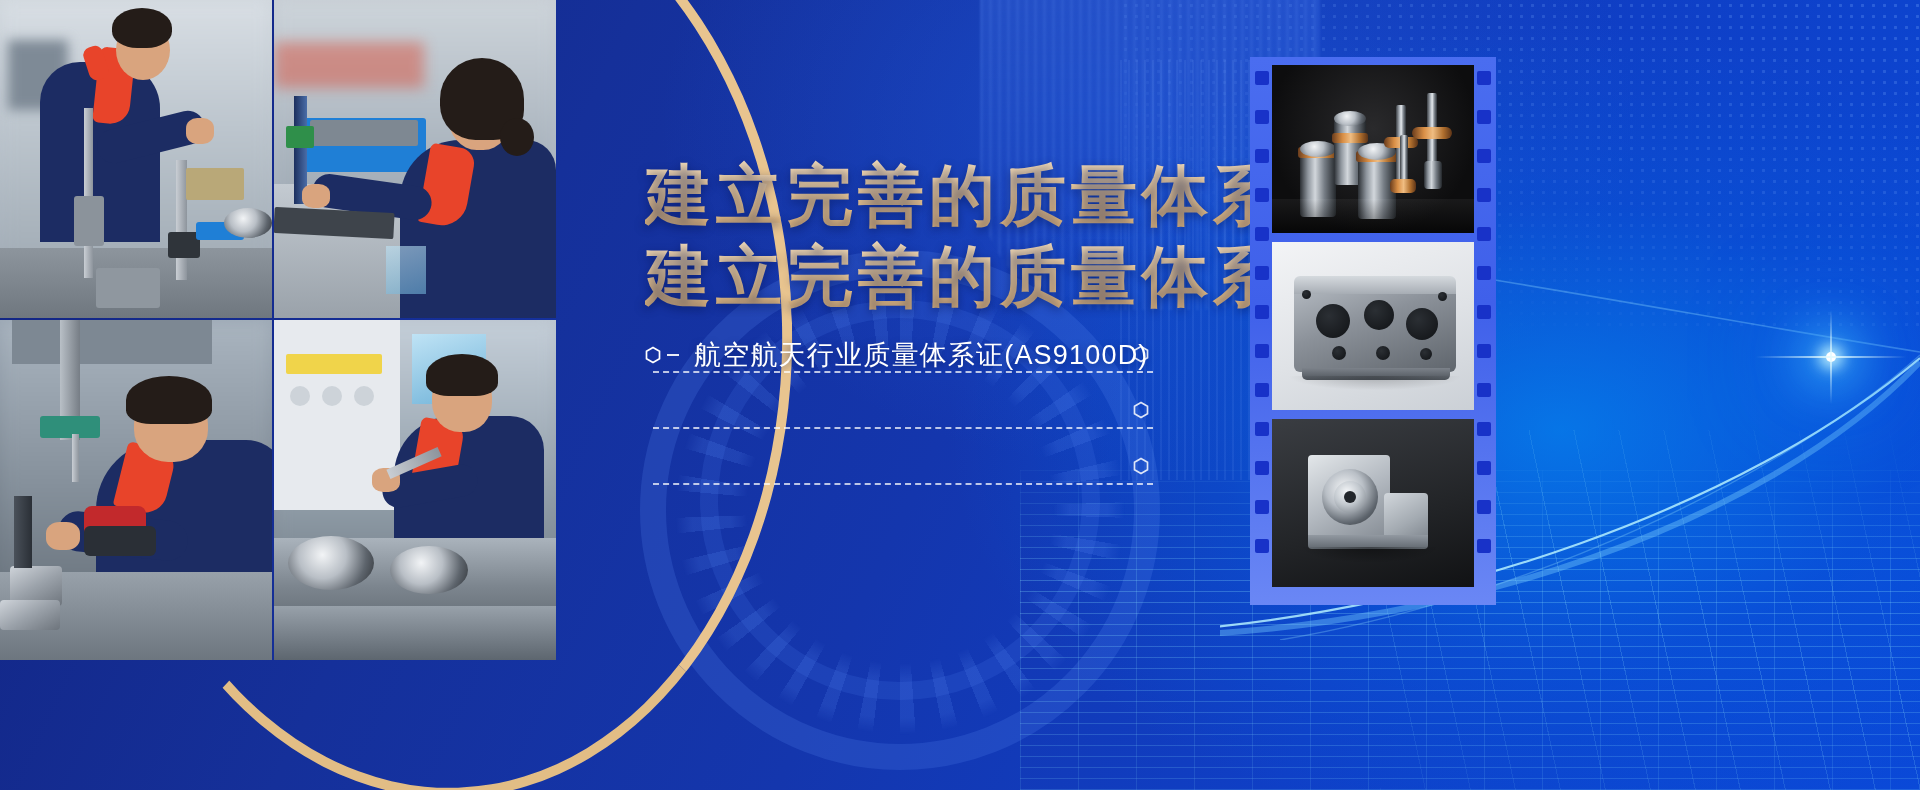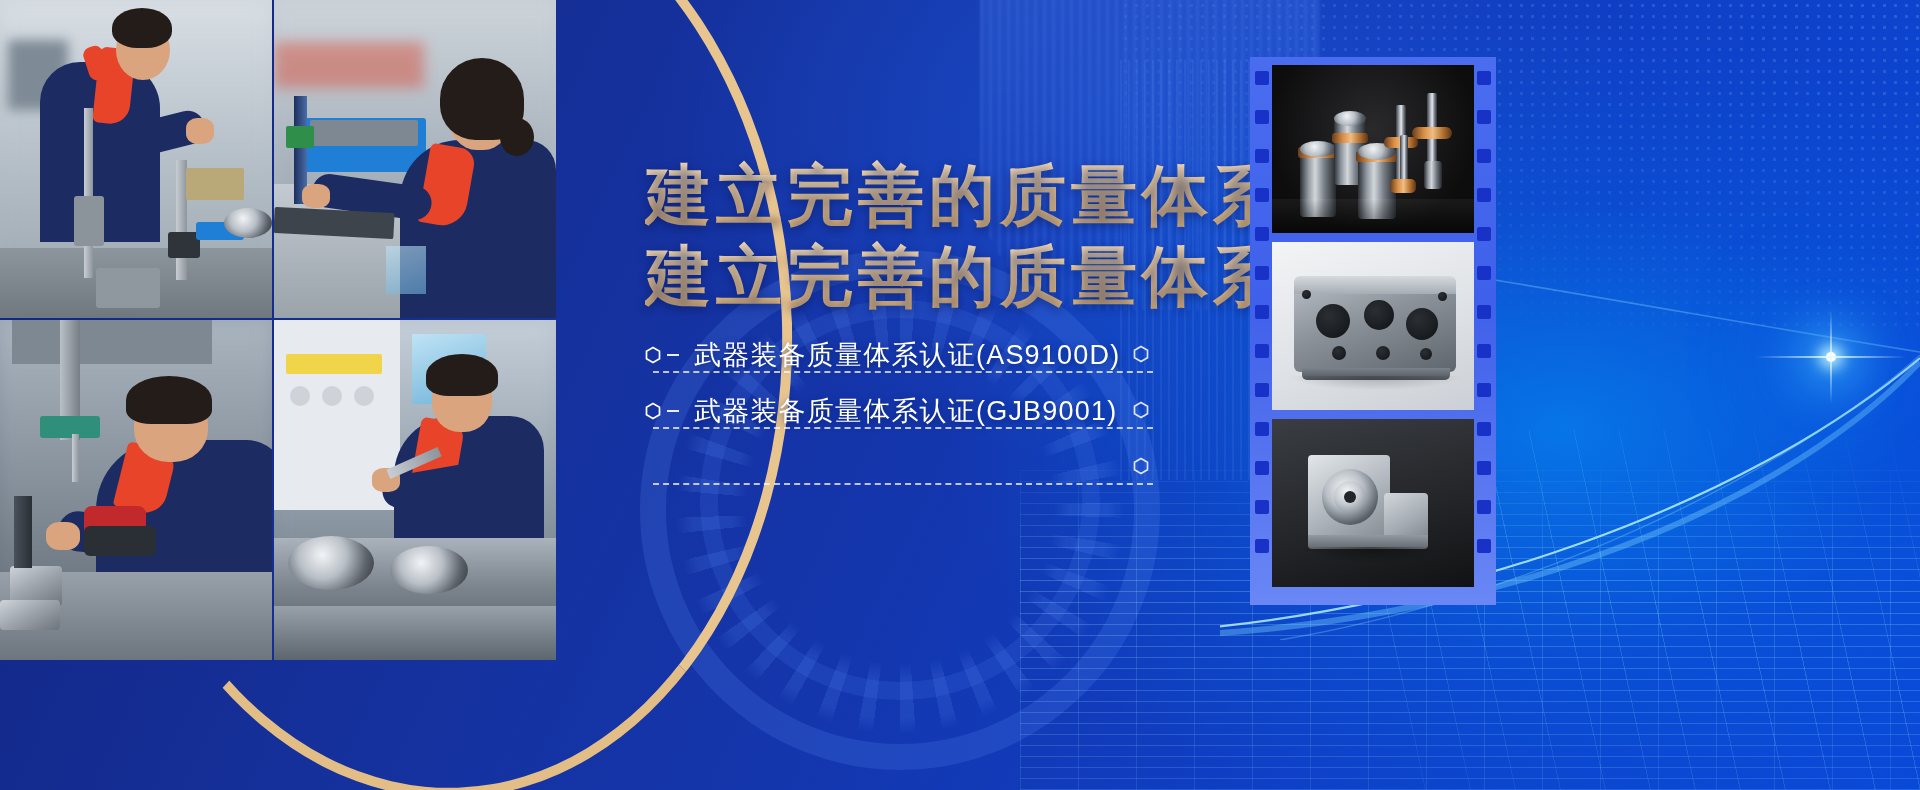--- a/index.html
+++ b/index.html
@@ -341,32 +341,23 @@
 
   <div class="cert-list">
 
     <div class="cert-row">
       <span class="hex">
         <svg width="16" height="18" viewBox="0 0 16 18">
             <polygon points="8,1.5 14.5,5.2 14.5,12.8 8,16.5 1.5,12.8 1.5,5.2" fill="none" stroke="#ffffff" stroke-width="1.7"></polygon>
           </svg>
       </span>
       <span class="dash-short"></span>
-      <span class="cert-text">武器装备质量体系认证(AS9100D)</span>
-    </div>
-
-    <div class="cert-row">
-      <span class="hex">
-        <svg width="16" height="18" viewBox="0 0 16 18">
-            <polygon points="8,1.5 14.5,5.2 14.5,12.8 8,16.5 1.5,12.8 1.5,5.2" fill="none" stroke="#ffffff" stroke-width="1.7"></polygon>
-          </svg>
-      </span>
-      <span class="dash-short"></span>
-      <span class="cert-text">武器装备质量体系认证(GJB9001)</span>
-    </div>
+      <span class="cert-text">航空航天行业质量体系证(AS9100D)</span>
+    </div>
+
 
   </div>
 
   <div class="cert-sep sep1"></div>
   <div class="cert-sep sep2"></div>
   <div class="cert-sep sep3"></div>
 
   <span class="end-hex eh1">
     <svg width="16" height="18" viewBox="0 0 16 18">
         <polygon points="8,1.5 14.5,5.2 14.5,12.8 8,16.5 1.5,12.8 1.5,5.2" fill="none" stroke="rgba(255,255,255,.85)" stroke-width="1.7"></polygon>

